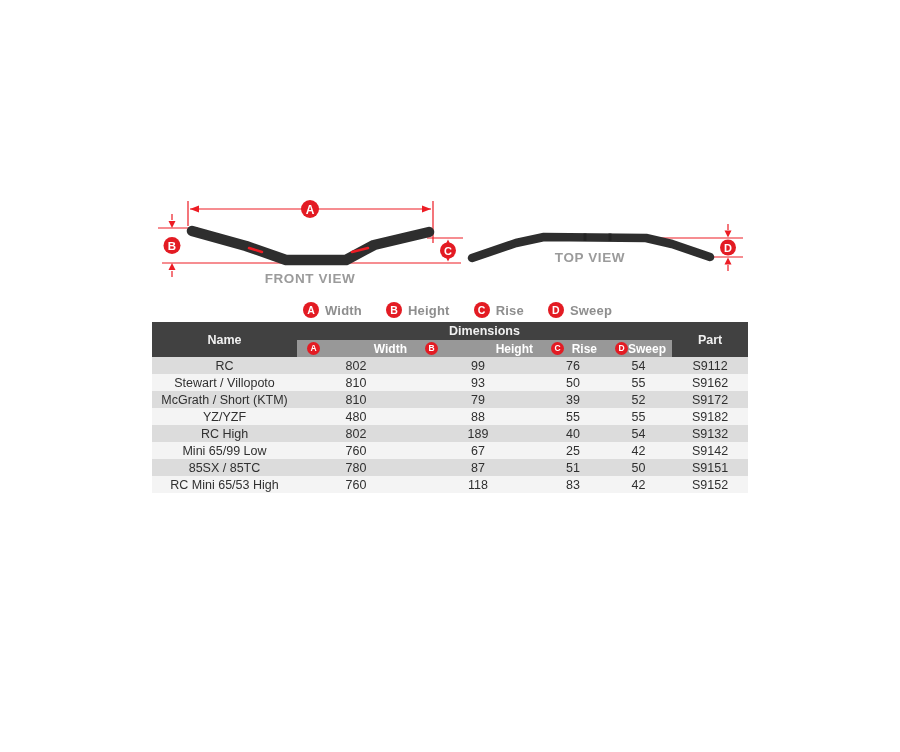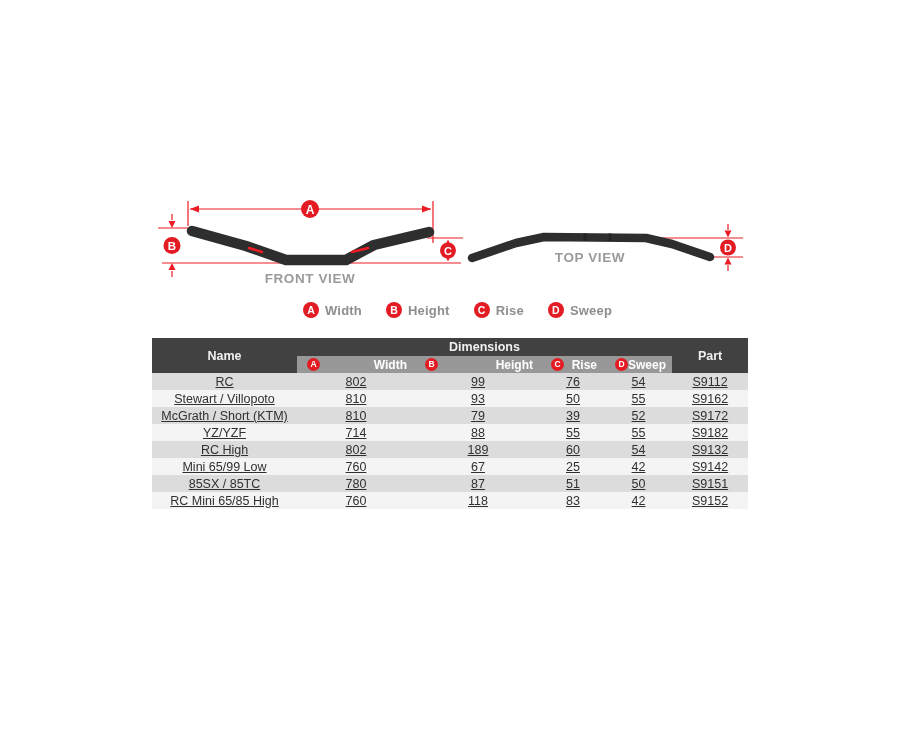--- a/index.html
+++ b/index.html
@@ -15,30 +15,30 @@
   .svg-badge{fill:#e31b23;}
   .svg-badge-letter{fill:#ffffff;font-weight:bold;text-anchor:middle;font-family:"Liberation Sans",sans-serif;}
   .view-label{fill:#9b9b9b;font-weight:bold;font-size:13.5px;letter-spacing:.6px;text-anchor:middle;font-family:"Liberation Sans",sans-serif;}
 
   .legend{position:absolute;left:303px;top:301px;display:flex;gap:24px;align-items:center;height:18px;}
   .legend-item{display:flex;align-items:center;gap:6px;}
   .badge{width:16px;height:16px;border-radius:50%;background:#e31b23;color:#fff;font-weight:bold;
          font-size:10.5px;display:flex;align-items:center;justify-content:center;line-height:1;}
   .legend-label{font-weight:bold;font-size:13px;color:#8e8e8e;letter-spacing:.2px;}
 
-  table.spec{position:absolute;left:152px;top:338px;width:596px;border-collapse:collapse;
+  table.spec{position:absolute;left:152px;top:322px;width:596px;border-collapse:collapse;
              table-layout:fixed;font-size:12.5px;}
   table.spec th{font-weight:bold;padding:0;}
   tr.h1 th{background:#414141;color:#f0f0f0;height:18px;font-size:12.5px;}
   tr.h2 th{height:17px;}
   tr.h2 th.sub{background:#989898;color:#ffffff;font-size:12px;}
   .subcell{display:flex;justify-content:space-between;align-items:center;padding:0 8px 0 10px;}
   .badge-sm{width:13px;height:13px;border-radius:50%;background:#e31b23;color:#fff;font-weight:bold;
             font-size:8.5px;display:flex;align-items:center;justify-content:center;line-height:1;flex:0 0 13px;}
-  tbody td{height:17px;text-align:center;color:#303030;padding:0;font-size:12.5px;text-decoration:underline;}
+  tbody td{height:17px;text-align:center;color:#303030;padding:0;font-size:12.5px;}
   tbody tr:nth-child(odd){background:#dcdcdc;}
   tbody tr:nth-child(even){background:#f4f4f4;}
 </style>
 </head>
 <body>
 
 <div class="page">
 
   <svg class="diagram" width="900" height="330" viewBox="0 0 900 330">
 
@@ -177,52 +177,52 @@
         <tr>
           <td>McGrath / Short (KTM)</td>
           <td>810</td>
           <td>79</td>
           <td>39</td>
           <td>52</td>
           <td>S9172</td>
         </tr>
         <tr>
           <td>YZ/YZF</td>
-          <td>714</td>
+          <td>480</td>
           <td>88</td>
           <td>55</td>
           <td>55</td>
           <td>S9182</td>
         </tr>
         <tr>
           <td>RC High</td>
           <td>802</td>
           <td>189</td>
-          <td>60</td>
+          <td>40</td>
           <td>54</td>
           <td>S9132</td>
         </tr>
         <tr>
           <td>Mini 65/99 Low</td>
           <td>760</td>
           <td>67</td>
           <td>25</td>
           <td>42</td>
           <td>S9142</td>
         </tr>
         <tr>
           <td>85SX / 85TC</td>
           <td>780</td>
           <td>87</td>
           <td>51</td>
           <td>50</td>
           <td>S9151</td>
         </tr>
         <tr>
-          <td>RC Mini 65/85 High</td>
+          <td>RC Mini 65/53 High</td>
           <td>760</td>
           <td>118</td>
           <td>83</td>
           <td>42</td>
           <td>S9152</td>
         </tr>
       </tbody>
   </table>
 
 </div>

